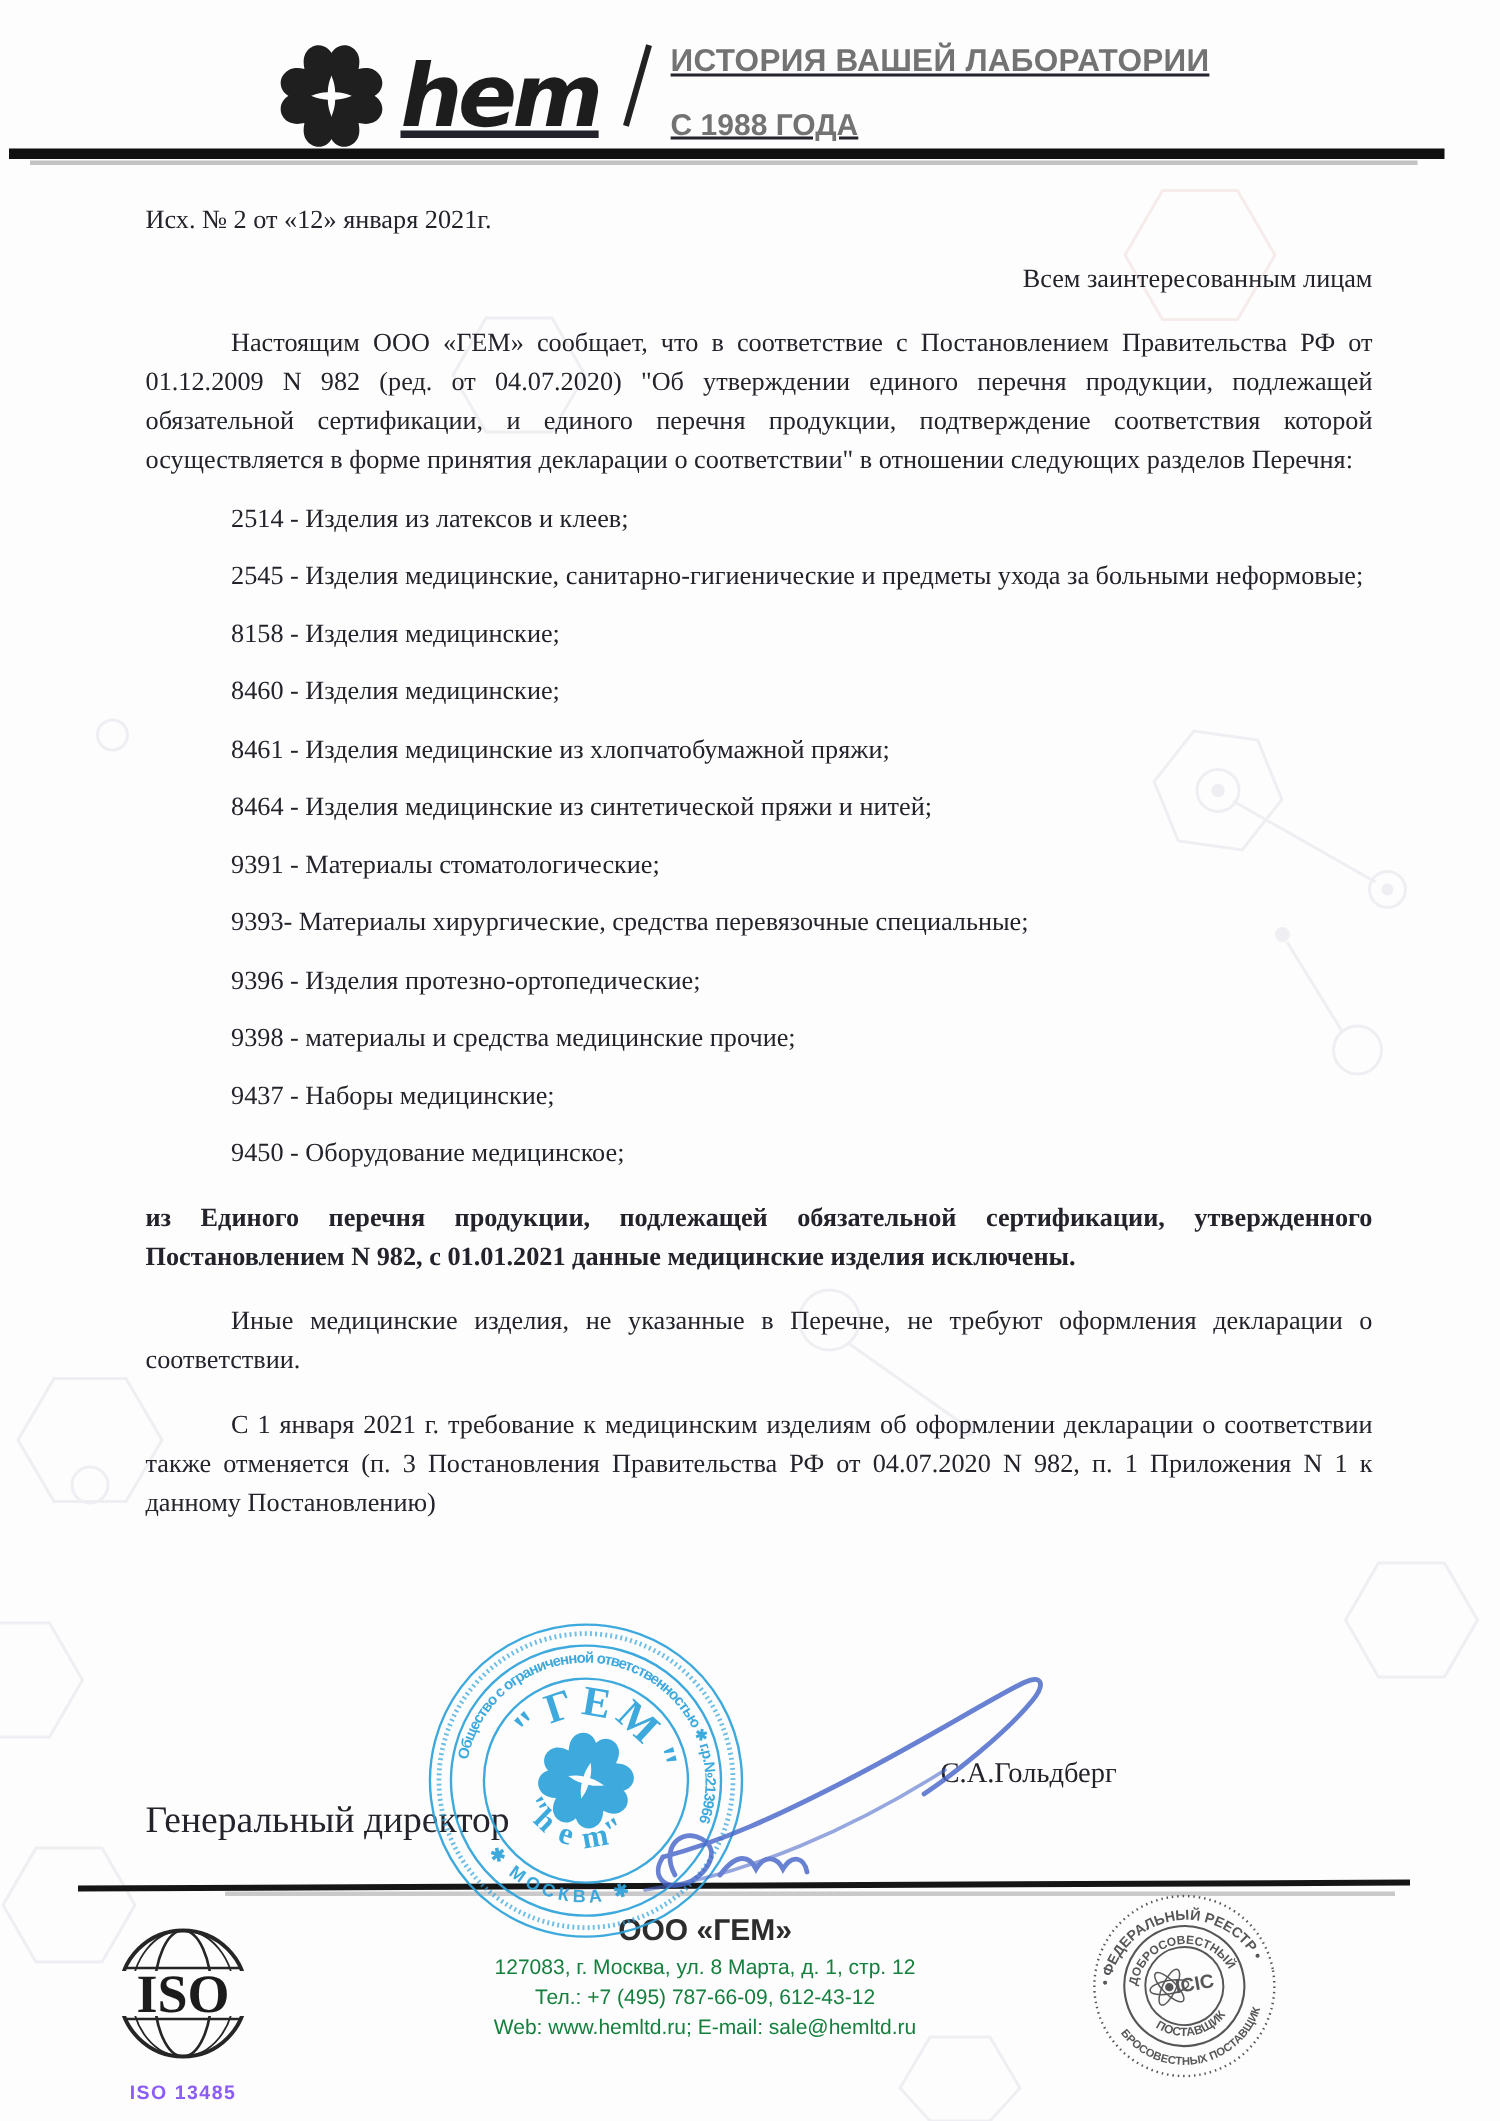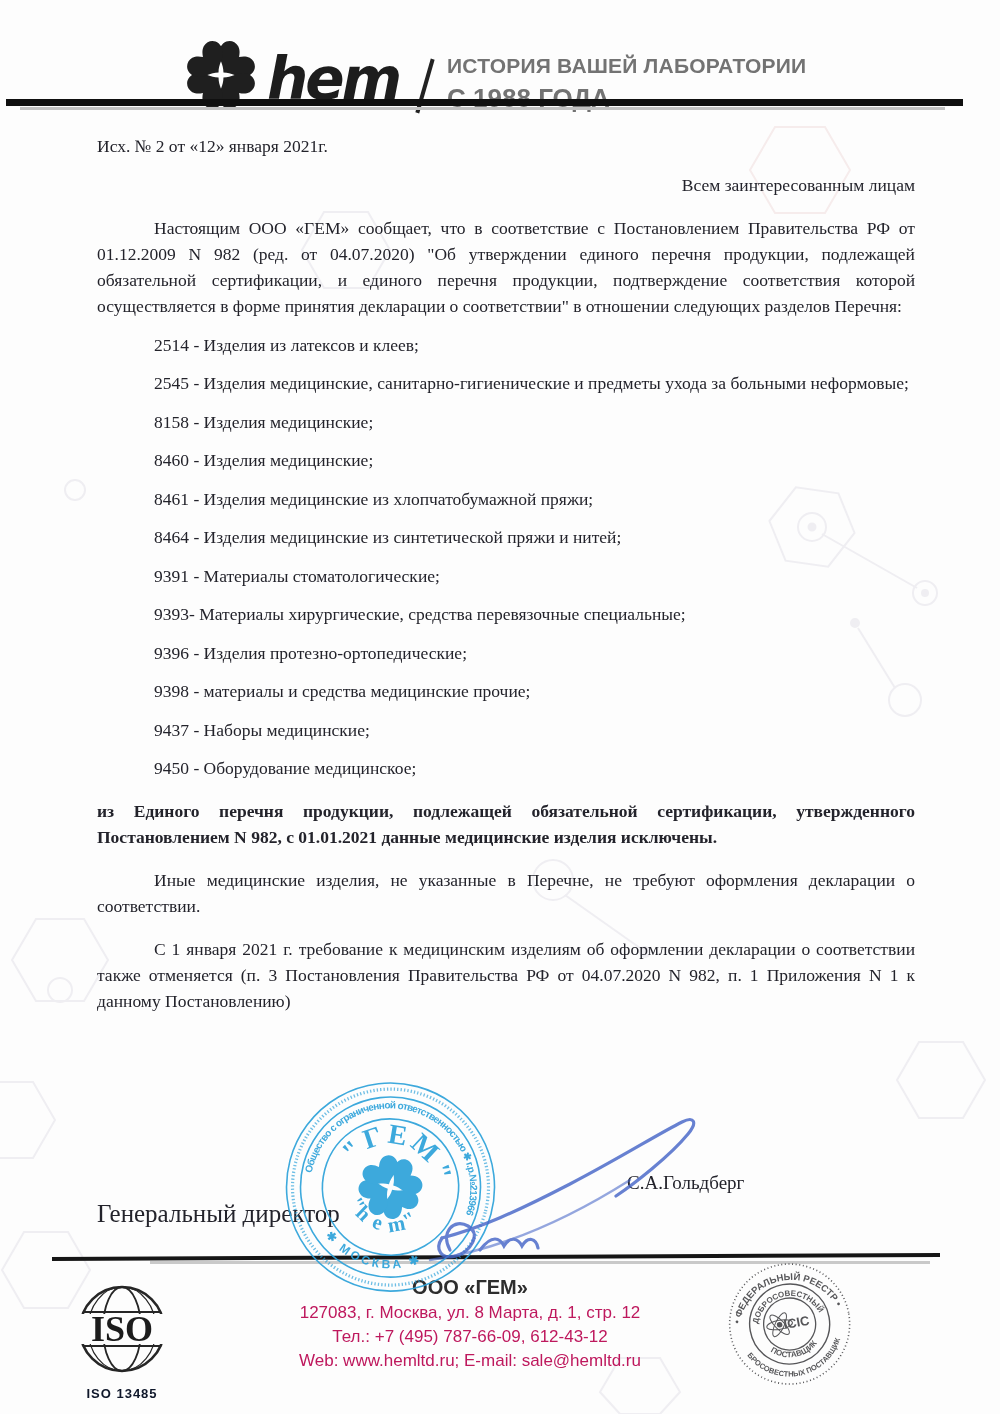--- a/index.html
+++ b/index.html
@@ -1,26 +1,26 @@
 <!DOCTYPE html>
 <html><head>
 <meta charset="utf-8">
 <style>
   html,body{margin:0;padding:0;background:#e8e8e8;}
   .page{position:relative;width:1000px;height:1414px;margin:0 auto;background:#fdfdfd;
         overflow:hidden;font-family:"Liberation Serif",serif;color:#23232b;}
   
-  .letterhead{position:absolute;top:40px;left:183px;display:flex;align-items:flex-end;z-index:2;}
+  .letterhead{position:absolute;top:29px;left:183px;display:flex;align-items:flex-start;z-index:2;text-decoration:underline;}
   .logo-icon{flex:0 0 auto;}
   .wordmark{font-family:"DejaVu Sans",sans-serif;font-weight:bold;font-style:italic;
             font-size:58px;letter-spacing:-3px;color:#1d1d1d;margin-left:8px;line-height:70px;}
   .slash{width:4px;height:56px;background:#222;transform:rotate(16deg);margin:0 20px 0 24px;}
   .tagline{font-family:"Liberation Sans",sans-serif;font-weight:bold;color:#737373;}
   .tagline .l1{font-size:21px;letter-spacing:.2px;}
-  .tagline .l2{font-size:26px;margin-top:5px;}
+  .tagline .l2{font-size:20px;margin-top:20px;}
   .bar-top{position:absolute;top:99px;left:6px;width:957px;height:7px;background:#101010;z-index:2;}
   .bar-top-shadow{position:absolute;top:107px;left:20px;width:925px;height:3px;background:#c2c2c2;z-index:2;}
   
   .content{position:absolute;top:133px;left:97px;width:818px;font-size:17.5px;line-height:26px;z-index:2;}
   .ref{margin:0;}
   .addressee{margin:13px 0 0;text-align:right;}
   .para{margin:17px 0 0;text-align:justify;}
   .indent{text-indent:57px;}
   .item{margin:12.5px 0 0;text-align:justify;text-indent:57px;}
   .bold{font-weight:bold;}
@@ -28,24 +28,24 @@
   .sign-title{position:absolute;left:97px;top:1200px;font-size:25px;z-index:2;}
   .sign-name{position:absolute;left:627px;top:1172px;font-size:19px;z-index:2;}
   .executor{position:absolute;left:54px;top:1208px;font-size:14.5px;line-height:21px;z-index:2;}
   .rule{position:absolute;top:1255px;left:52px;width:888px;height:4px;background:#161616;
         transform:rotate(-.25deg);z-index:1;}
   .rule-shadow{position:absolute;top:1261px;left:150px;width:780px;height:3px;background:#c9c9c9;z-index:1;}
   
   .footer-center{position:absolute;top:1276px;left:230px;width:480px;text-align:center;
                  font-family:"Liberation Sans",sans-serif;z-index:2;}
   .f-company{font-size:20px;font-weight:bold;color:#2d2d2d;}
-  .f-line{font-size:17px;color:#be185d;margin-top:4px;}
+  .f-line{font-size:14px;color:#15803d;margin-top:4px;}
   .iso{position:absolute;left:62px;top:1283px;width:120px;text-align:center;z-index:2;}
   .iso-label{font-family:"Liberation Sans",sans-serif;font-weight:bold;font-size:13px;
-             letter-spacing:1px;color:#0f172a;margin-top:3px;}
+             letter-spacing:1px;color:#8b5cf6;margin-top:3px;}
   .icic{position:absolute;left:724px;top:1258px;transform:rotate(-10deg);z-index:2;}
   
   .stamp{position:absolute;left:281px;top:1078px;transform:rotate(15deg);opacity:.92;z-index:3;}
   .sig{position:absolute;left:420px;top:1100px;z-index:4;}
   .watermarks{position:absolute;inset:0;z-index:0;}
 </style>
 </head>
 <body>
 
 <svg width="0" height="0" style="position:absolute" aria-hidden="true">

